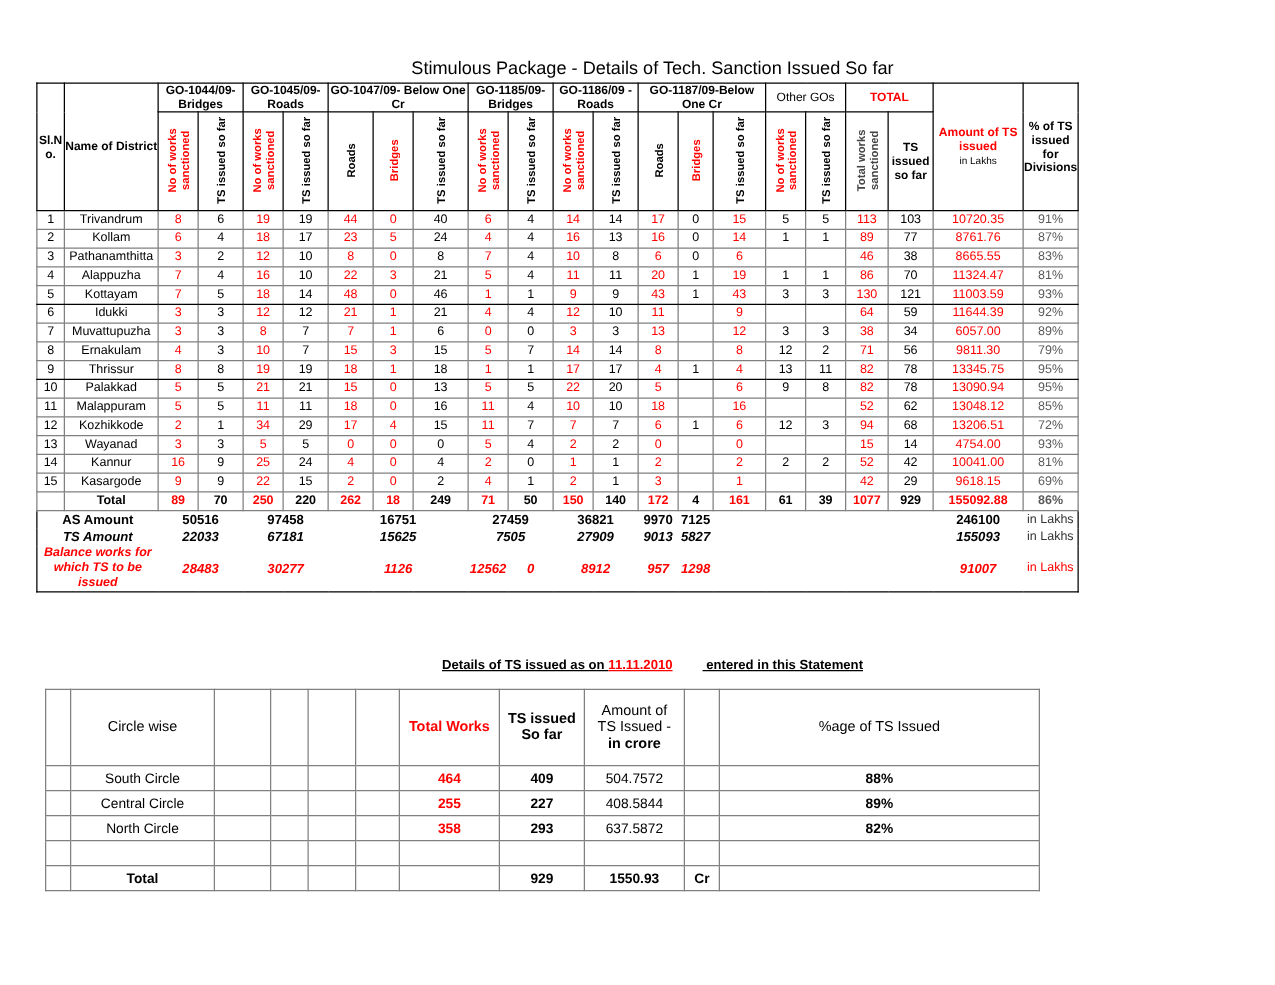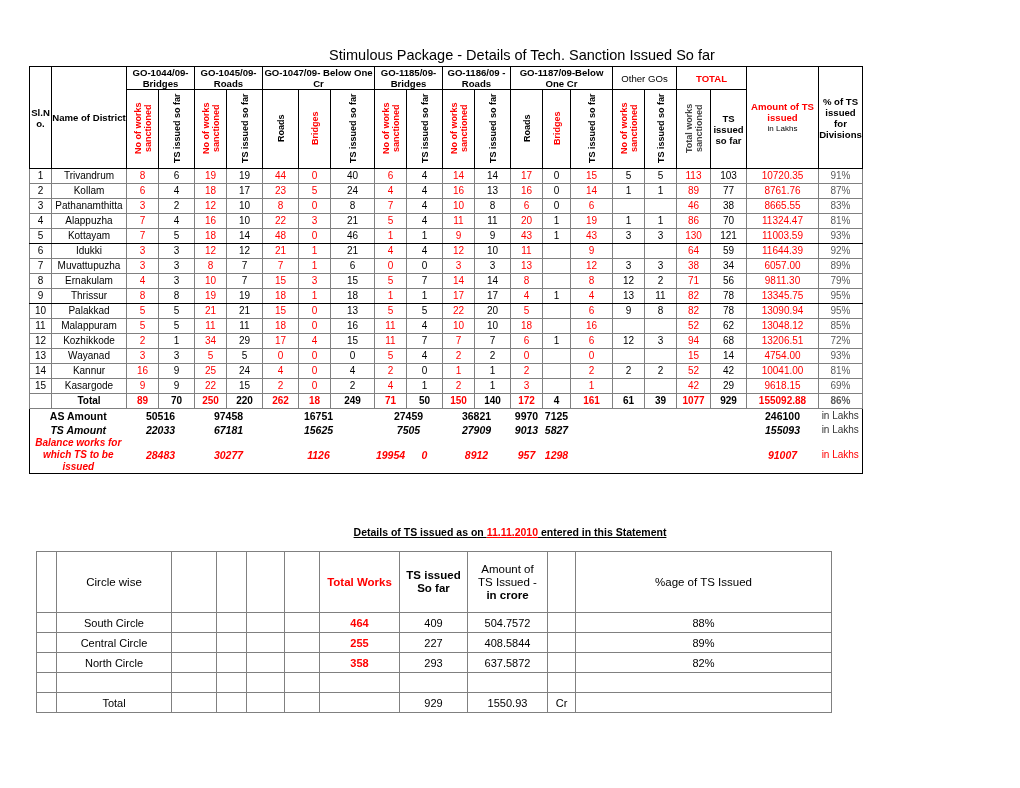--- a/index.html
+++ b/index.html
@@ -76,39 +76,39 @@
   .sum-bal td{color:#ff0000;}
   .sum-bal .lbl{font-weight:bold;font-style:italic;font-size:10px;line-height:12px;margin-left:16px;}
   .sum-bal .val{font-weight:bold;font-style:italic;}
   .unit{font-size:8.5px;font-weight:normal;color:#333;text-align:left;padding-left:4px;font-style:normal;}
 
   
   .caption{
     position:absolute;left:0;top:526px;width:1020px;text-align:center;
     font-size:10.5px;font-weight:bold;
   }
-  .caption span.u{text-decoration:underline;}
+  .caption span.u{text-decoration:underline;margin-left:24px;}
   .caption .dt{color:#ff0000;text-decoration:underline;}
 
   
   .bot-table{
     position:absolute;left:36px;top:551px;
     border:1.2px solid #000;
     font-size:11px;
   }
   .bot-table td{
     border:1px solid #808080;
     text-align:center;vertical-align:middle;
     height:19px;padding:0;
   }
   .bot-table .hrow td{height:60px;font-size:11.5px;line-height:13px;}
   .bot-table .hred{color:#ff0000;font-weight:bold;}
   .bot-table .hb{font-weight:bold;}
   .bot-table .hn{font-weight:normal;}
-  .bot-table .b{font-weight:normal;}
+  .bot-table .b{font-weight:bold;}
   .bot-table .r{color:#ff0000;font-weight:bold;text-align:center;}
 </style>
 </head>
 <body>
 
 <div class="page">
 
   <div class="title">Stimulous Package - Details of Tech. Sanction Issued So far</div>
 
   <table class="main-table">
@@ -596,21 +596,21 @@
           <td colspan="2" class="val"></td>
           <td colspan="2" class="val"></td>
           <td colspan="1" class="val">155093</td>
           <td class="unit">in Lakhs</td>
         </tr>
         <tr class="sumrow sum-bal">
           <td colspan="2" class="lbl">Balance works  for which TS to be issued</td>
           <td colspan="2" class="val">28483</td>
           <td colspan="2" class="val">30277</td>
           <td colspan="3" class="val">1126</td>
-          <td colspan="1" class="val">19954</td>
+          <td colspan="1" class="val">12562</td>
           <td colspan="1" class="val">0</td>
           <td colspan="2" class="val">8912</td>
           <td colspan="1" class="val">957</td>
           <td colspan="1" class="val">1298</td>
           <td colspan="1" class="val"></td>
           <td colspan="2" class="val"></td>
           <td colspan="2" class="val"></td>
           <td colspan="1" class="val">91007</td>
           <td class="unit">in Lakhs</td>
         </tr>

